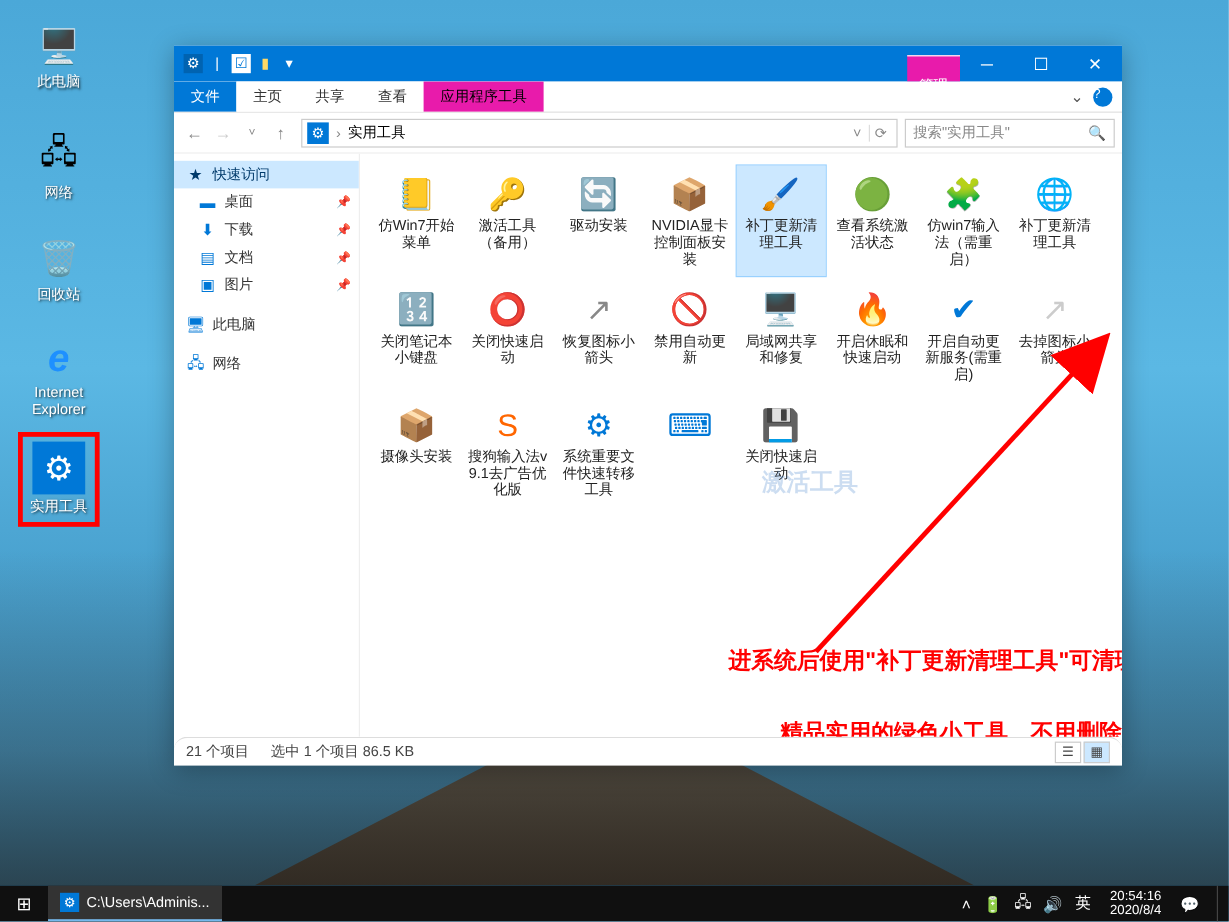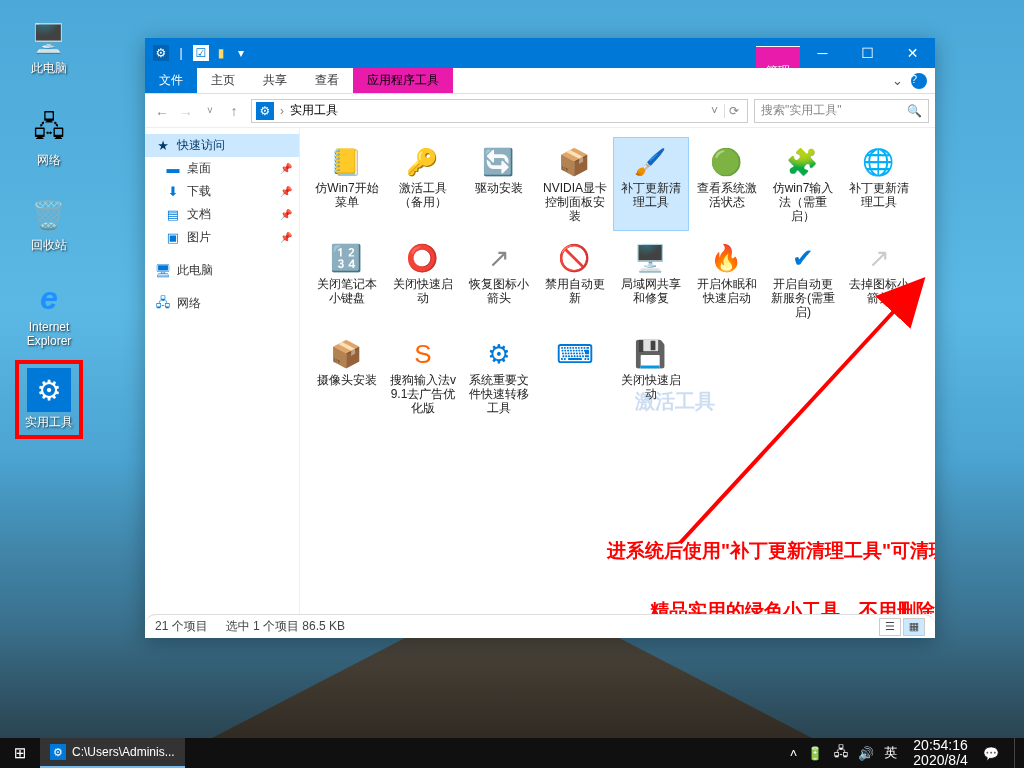--- a/index.html
+++ b/index.html
@@ -62,21 +62,21 @@
 .status-bar { height:24px; border-top:1px solid #ddd; display:flex; align-items:center; font-size:12px; color:#444; padding:0 10px; gap:18px;border-radius:11px; }
 .status-right { margin-left:auto; display:flex; gap:2px; }
 .status-right span { width:22px; height:18px; border:1px solid #ccc; display:inline-flex; align-items:center; justify-content:center; font-size:11px; }
 
 
 .taskbar { position:absolute; bottom:0; left:0; right:0; height:30px; background:#101010; display:flex; align-items:center; color:white; font-size:12px; }
 .taskbar .start { width:40px; height:30px; display:flex; align-items:center; justify-content:center; font-size:15px; }
 .task-item { height:30px; padding:0 10px; display:flex; align-items:center; gap:6px; background:#333; border-bottom:2px solid #76B9ED; max-width:160px; }
 .task-item .ticon { width:16px; height:16px; background:#0078D7; display:inline-flex; align-items:center; justify-content:center; font-size:11px; }
 .tray { margin-left:auto; display:flex; align-items:center; gap:10px; padding-right:4px; }
-.tray-clock { text-align:center; line-height:1.1; font-size:14px; padding:0 6px; }
+.tray-clock { text-align:center; line-height:1.1; font-size:11px; padding:0 6px; }
 .tray span.ico { font-size:13px; }
 .tray .peek { width:6px; height:30px; border-left:1px solid #444; margin-left:4px; }
 .watermark { position:absolute; left:490px; top:350px; font-size:20px; color:rgba(50,120,200,0.25); font-weight:bold; pointer-events:none; }
 </style>
 </head>
 <body>
 
 <div class="pier"></div>
 
 <div class="desktop-icon di-thispc">

